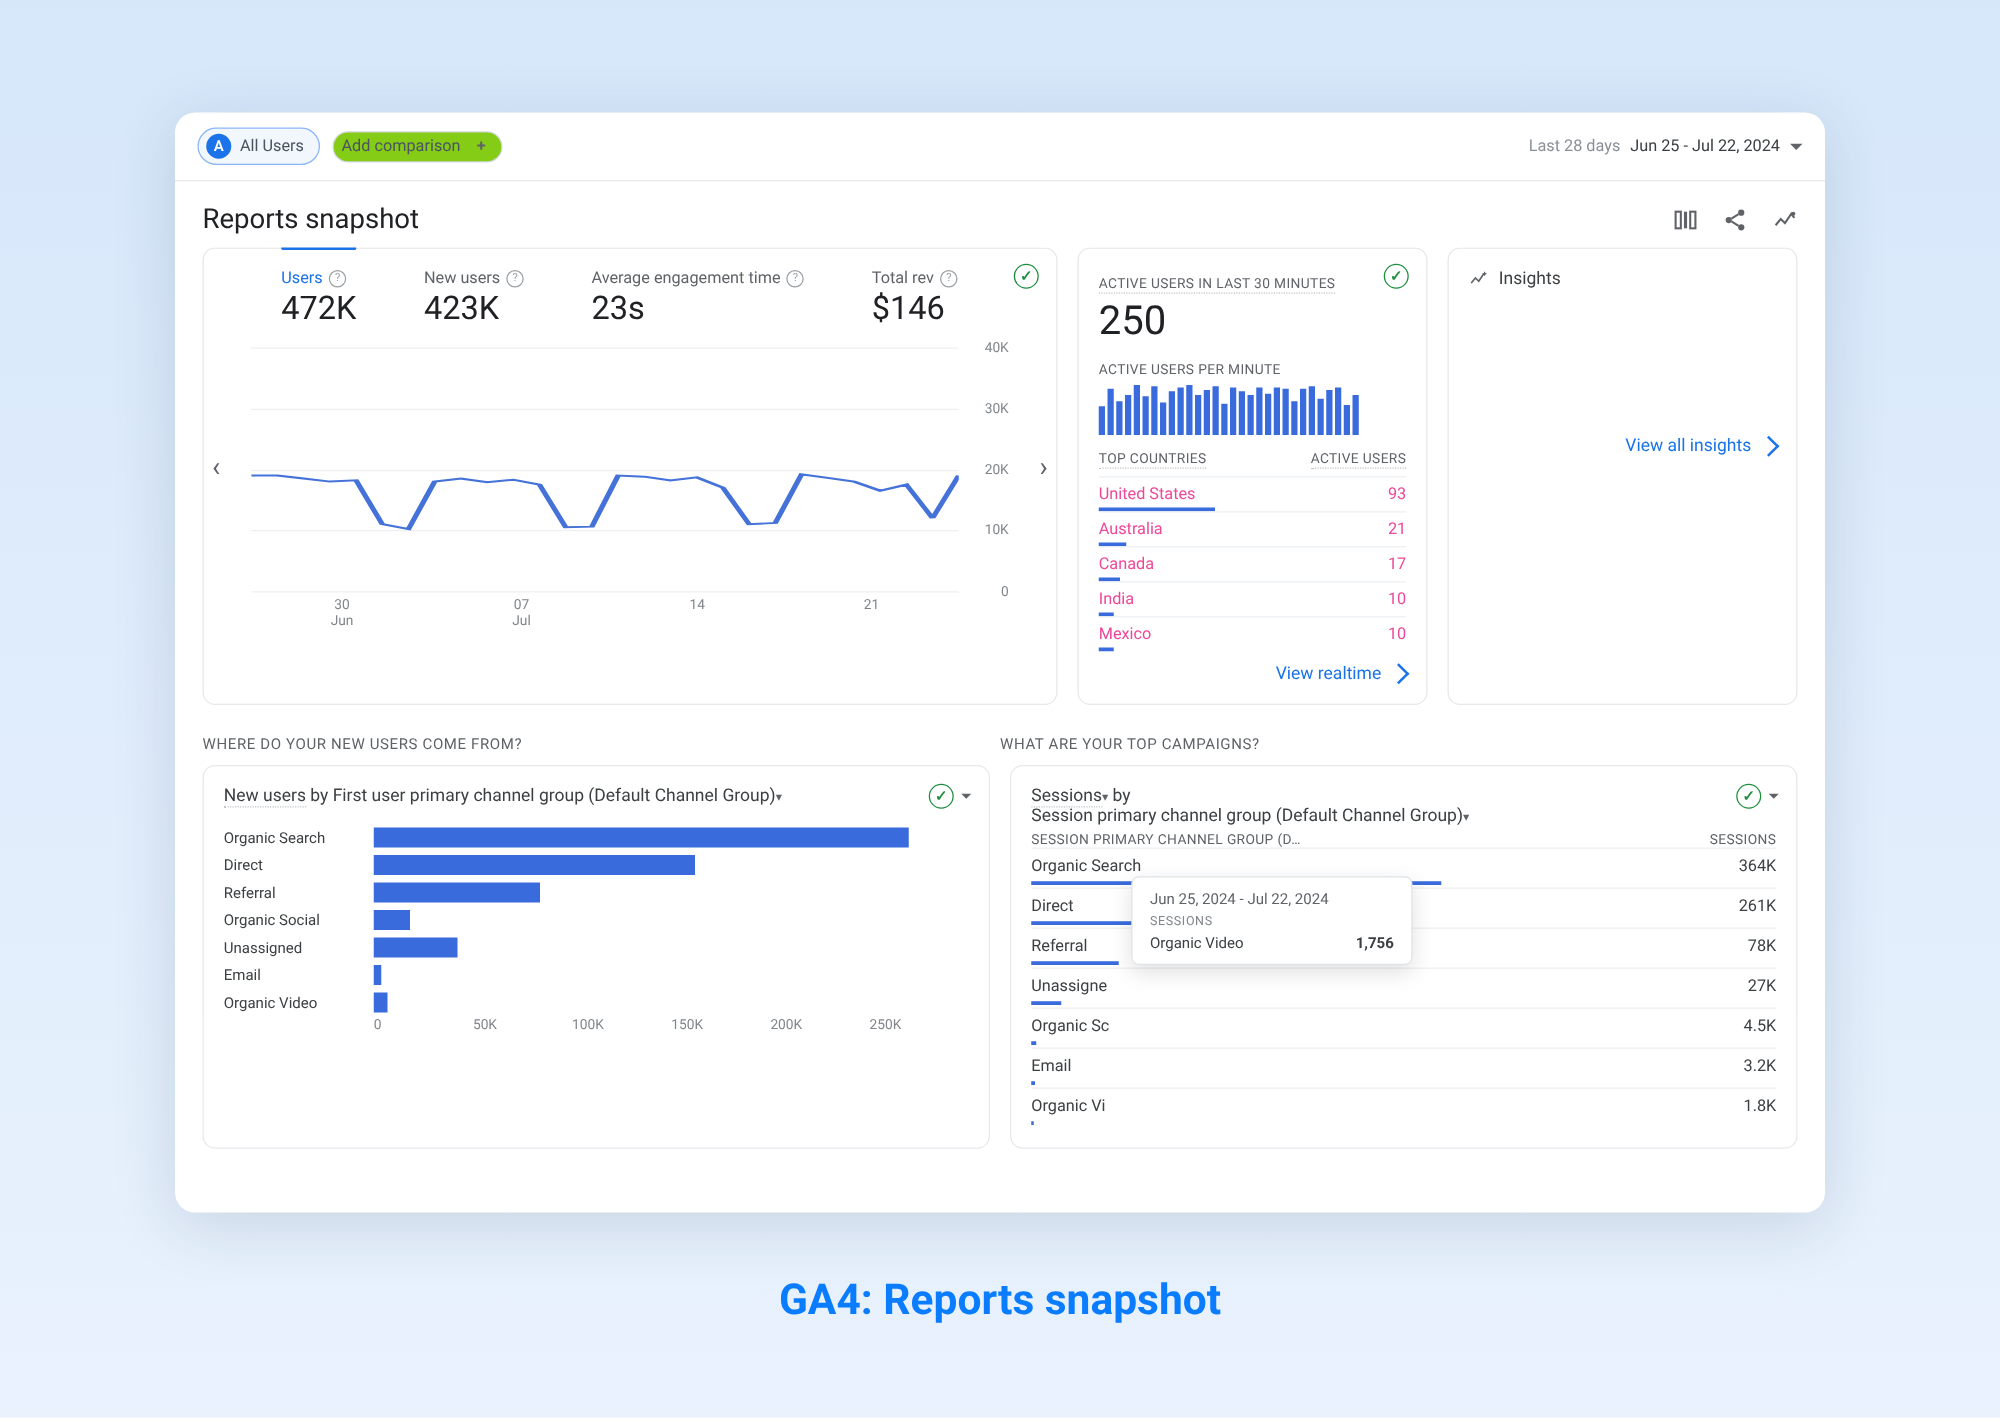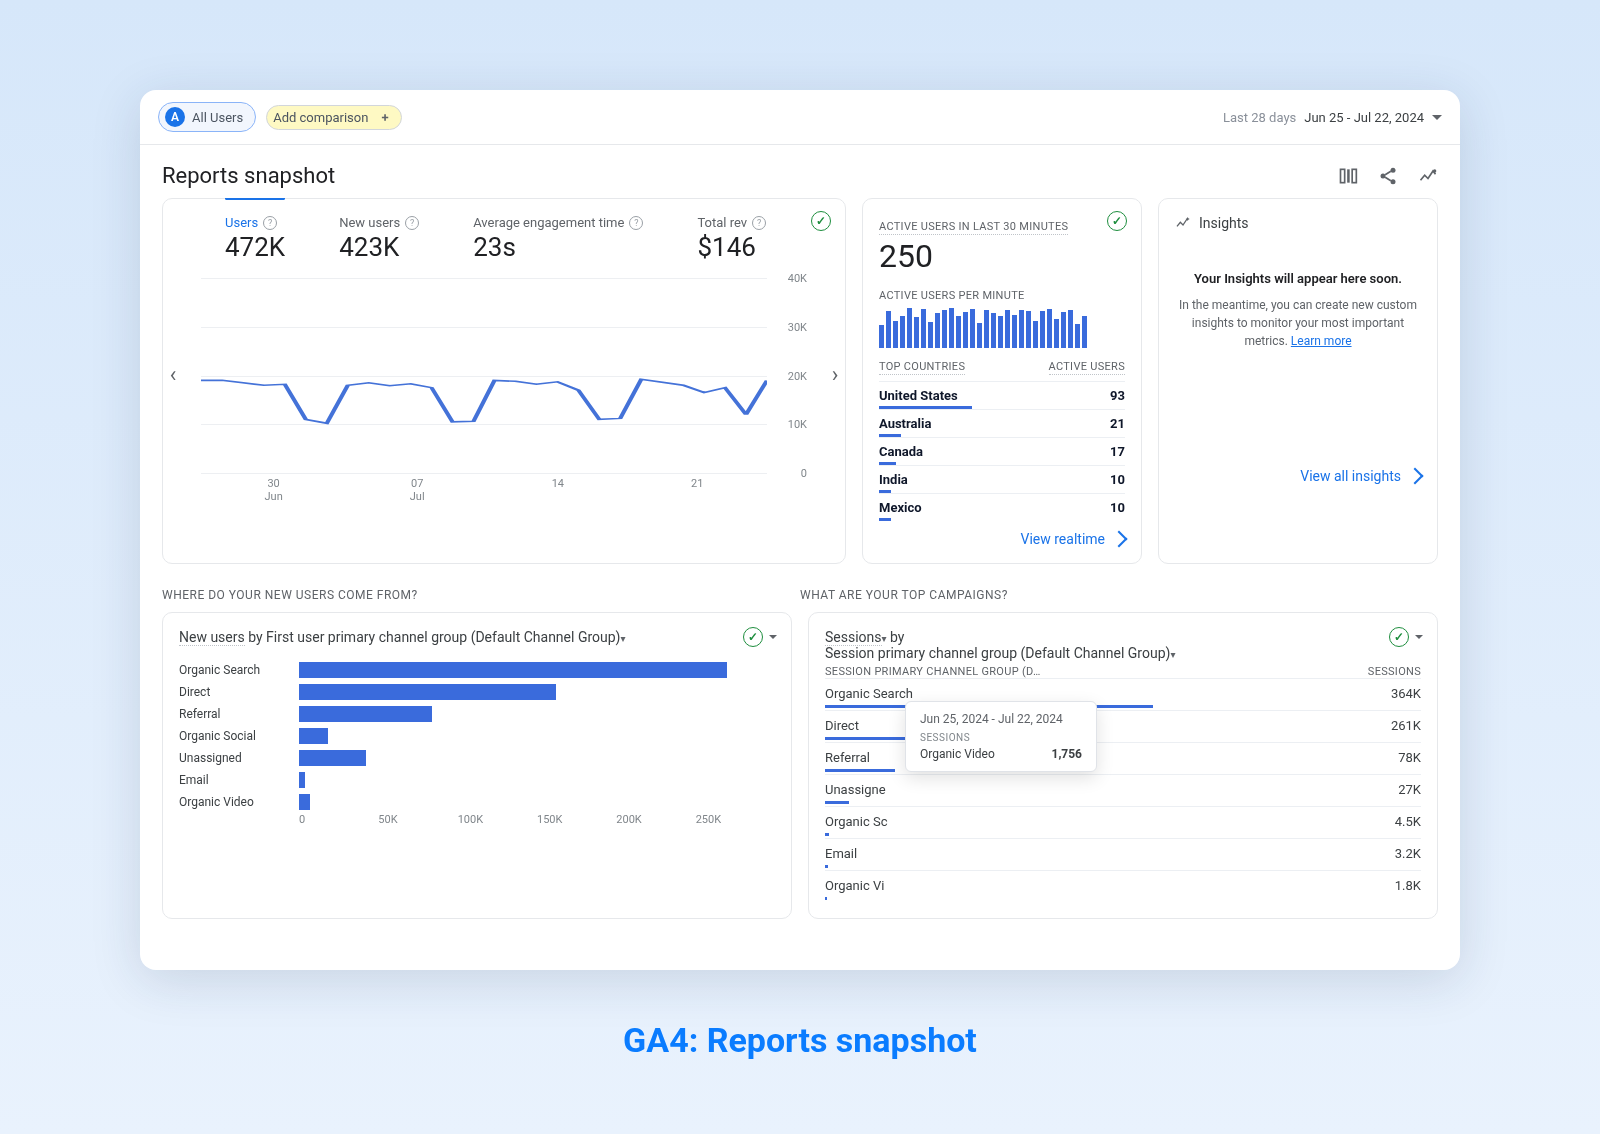--- a/index.html
+++ b/index.html
@@ -18,21 +18,21 @@
     display: flex; flex-direction: column;
   }
   .top-bar {
     display: flex; align-items: center; gap: 10px;
     padding: 12px 18px; border-bottom: 1px solid #e6e8eb;
   }
   .chip {
     display: inline-flex; align-items: center; gap: 7px;
     border: 1px solid #d2d6db; border-radius: 18px;
     padding: 4px 12px 4px 6px; font-size: 13px; color: #4b5460;
-    background: #fef9c3; cursor: pointer;
+    background: #84cc16; cursor: pointer;
   }
   .chip.audience { border-color: #8ab4f8; background: #f2f6fd; }
   .badge-a {
     width: 20px; height: 20px; border-radius: 50%;
     background: #1a73e8; color: #fff; font-size: 12px; font-weight: 600;
     display: flex; align-items: center; justify-content: center;
   }
   .chip .plus { margin-left: 6px; font-weight: 600; color: #5f6368; }
   .spacer { flex: 1; }
   .date-pill {
@@ -79,21 +79,21 @@
   .xticks div { text-align:center; line-height:1.2; }
   svg.linepath { position:absolute; left:0; top:0; right:40px; bottom:0; width:calc(100% - 40px); height:100%; }
 
   .mini-title { font-size:11px; letter-spacing:0.3px; color:#5f6368; border-bottom:1px dotted #c0c4c9; display:inline-block; padding-bottom:1px; }
   .big-number { font-size:32px; color:#202124; margin-top:2px; }
   .mini-sub { font-size:11px; color:#5f6368; margin-top:14px; letter-spacing:0.3px; }
   .spark { display:flex; align-items:flex-end; gap:2px; height:40px; margin-top:6px; }
   .spark div { width:5px; background:#3a6bdc; }
   .th-row { display:flex; justify-content:space-between; margin-top:12px; }
   .tbl { margin-top:6px; }
-  .tbl .r { display:flex; justify-content:space-between; font-size:13px; color:#0f172a; padding:6px 0; border-top:1px solid #eceff3; position:relative;font-weight:bold; }
+  .tbl .r { display:flex; justify-content:space-between; font-size:13px; color:#ec4899; padding:6px 0; border-top:1px solid #eceff3; position:relative; }
   .tbl .r .bar { position:absolute; left:0; bottom:0; height:3px; background:#3a6bdc; }
   .card-link { color:#1a73e8; font-size:14px; display:flex; align-items:center; gap:8px; justify-content:flex-end; margin-top:10px; cursor:pointer; }
   .arrow-right { display:inline-block; width:12px; height:12px; border-top:2px solid #1a73e8; border-right:2px solid #1a73e8; transform:rotate(45deg); }
 
   .insights-head { display:flex; align-items:center; gap:8px; font-size:14px; color:#3c4043; }
   .insights-body { text-align:center; margin-top:40px; }
   .insights-body h4 { font-size:13px; font-weight:600; color:#202124; }
   .insights-body p { font-size:12px; color:#5f6368; margin-top:10px; line-height:1.5; }
   .insights-body a { color:#1a73e8; text-decoration:underline; cursor:pointer; }
 
@@ -115,21 +115,21 @@
   .hbar-xticks span { flex:1; text-align:left; }
 
   .sess-head2 { font-size:11px; color:#5f6368; letter-spacing:0.3px; margin-top:4px; display:flex; justify-content:space-between;gap:36px; }
   .sess-tbl .sr { display:flex; justify-content:space-between; font-size:13px; color:#3c4043; padding:7px 0 9px; border-top:1px solid #eceff3; position:relative; }
   .sess-tbl .sr .bar { position:absolute; left:0; bottom:2px; height:3px; background:#3a6bdc; }
 
   .tooltip {
     position:absolute; background:#fff; border:1px solid #e0e3e8; border-radius:6px;
     box-shadow:0 6px 18px rgba(0,0,0,0.12);
     padding:10px 14px; font-size:12px; color:#3c4043;
-    top:88px; left:96px; width:192px;
+    top:88px; left:96px; width:225px;
   }
   .tooltip .tt-date { color:#5f6368; margin-bottom:6px; }
   .tooltip .tt-lab { font-size:10px; letter-spacing:0.5px; color:#80868b; }
   .tooltip .tt-row { display:flex; justify-content:space-between; margin-top:4px; }
   .tooltip .tt-row .v { font-weight:700; }
 
   .caption { font-size:34px; font-weight:700; color:#0a7cff; margin-top:50px; }
 </style>
 </head>
 <body>
@@ -312,26 +312,20 @@
       </div>
 
       <div class="card card-small">
         <div class="insights-head">
           <svg width="16" height="16" viewBox="0 0 24 24">
               <path d="M3 17l5-6 4 4 6-9" fill="none" stroke="#5f6368" stroke-width="2"></path>
               <path d="M19 3l1 2 2 1-2 1-1 2-1-2-2-1 2-1z" fill="#5f6368"></path>
             </svg>
           <span>Insights</span>
         </div>
-        <div class="insights-body">
-          <h4>Your Insights will appear here soon.</h4>
-          <p>
-            <span>In the meantime, you can create new custom insights to monitor your most important metrics. </span><a>Learn more</a>
-          </p>
-        </div>
         <div style="height:108px;"></div>
         <div class="card-link">
           <span>View all insights</span>
           <span class="arrow-right"></span>
         </div>
       </div>
     </div>
 
     <div style="display:flex; ">
       <div style="flex:1">

